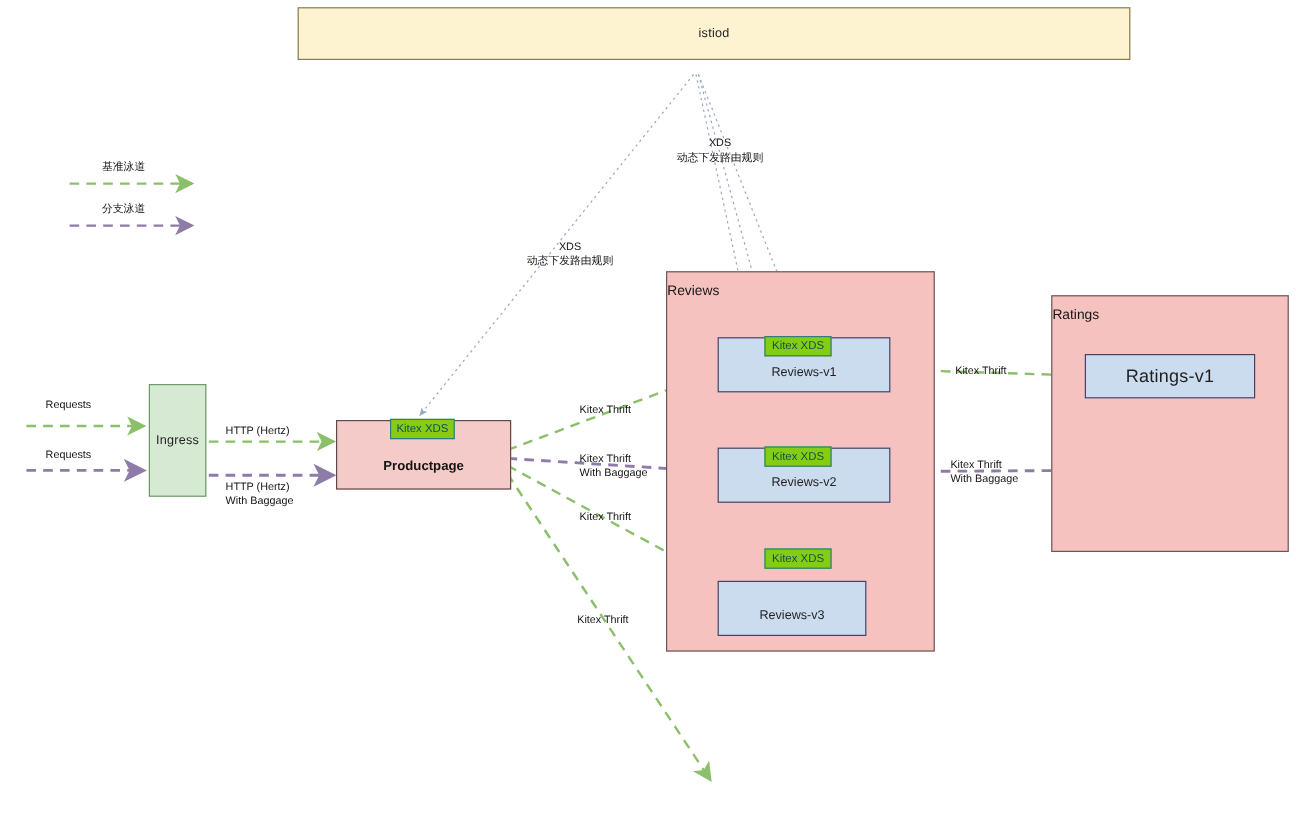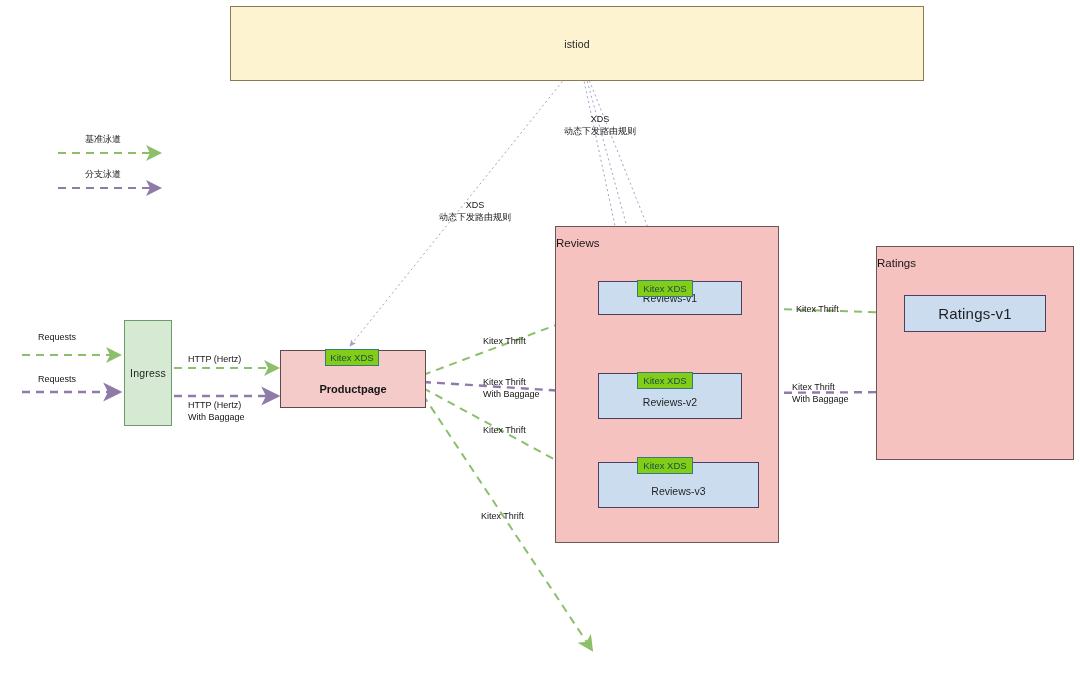--- a/index.html
+++ b/index.html
@@ -175,48 +175,48 @@
     <path d="M423,395 L592,650" fill="none" stroke="#8bbf6a" stroke-width="2" stroke-dasharray="8,6" marker-end="url(#arrowGreen)"></path>
 
     <path d="M742,308 L902,313" fill="none" stroke="#8bbf6a" stroke-width="2" stroke-dasharray="8,6" marker-end="url(#arrowGreen)"></path>
 
     <path d="M742,393 L902,392" fill="none" stroke="#8f7ba8" stroke-width="2.4" stroke-dasharray="8,6" marker-end="url(#arrowPurple)"></path>
   </svg>
 
   <div class="legend-label" style="left:85px; top:133px;">基准泳道</div>
   <div class="legend-label" style="left:85px; top:168px;">分支泳道</div>
 
-  <div class="node istiod" style="left:230px; top:6px; width:694px; height:75px;">
+  <div class="node istiod" style="left:248px; top:6px; width:694px; height:44px;">
     <span class="node-label">istiod</span>
   </div>
 
-  <div class="node ingress" style="left:124px; top:320px; width:48px; height:106px;">
+  <div class="node ingress" style="left:124px; top:320px; width:48px; height:94px;">
     <span class="node-label">Ingress</span>
   </div>
 
   <div class="node pinkbox" style="left:280px; top:350px; width:146px; height:58px; display:block;">
     <span class="productpage-label">Productpage</span>
   </div>
   <div class="xds-badge" style="left:325px; top:349px; width:54px;">Kitex XDS</div>
 
   <div class="node pinkgroup" style="left:555px; top:226px; width:224px; height:317px;">
     <span class="group-title">Reviews</span>
   </div>
 
-  <div class="node bluebox" style="left:598px; top:281px; width:144px; height:34px;">
+  <div class="node bluebox" style="left:598px; top:281px; width:144px; height:46px;">
     <span class="inner-label">Reviews-v1</span>
   </div>
   <div class="xds-badge" style="left:637px; top:280px; width:56px;">Kitex XDS</div>
 
   <div class="node bluebox" style="left:598px; top:373px; width:144px; height:46px;padding-left:26px;">
     <span class="inner-label">Reviews-v2</span>
   </div>
   <div class="xds-badge" style="left:637px; top:372px; width:56px;">Kitex XDS</div>
 
-  <div class="node bluebox" style="left:598px; top:462px; width:161px; height:46px;">
+  <div class="node bluebox" style="left:598px; top:484px; width:124px; height:46px;">
     <span class="inner-label">Reviews-v3</span>
   </div>
   <div class="xds-badge" style="left:637px; top:457px; width:56px;">Kitex XDS</div>
 
   <div class="node pinkgroup" style="left:876px; top:246px; width:198px; height:214px;">
     <span class="group-title">Ratings</span>
   </div>
 
   <div class="node bluebox" style="left:904px; top:295px; width:142px; height:37px; display:flex;">
     <span class="node-label" style="font-size:15px;">Ratings-v1</span>

